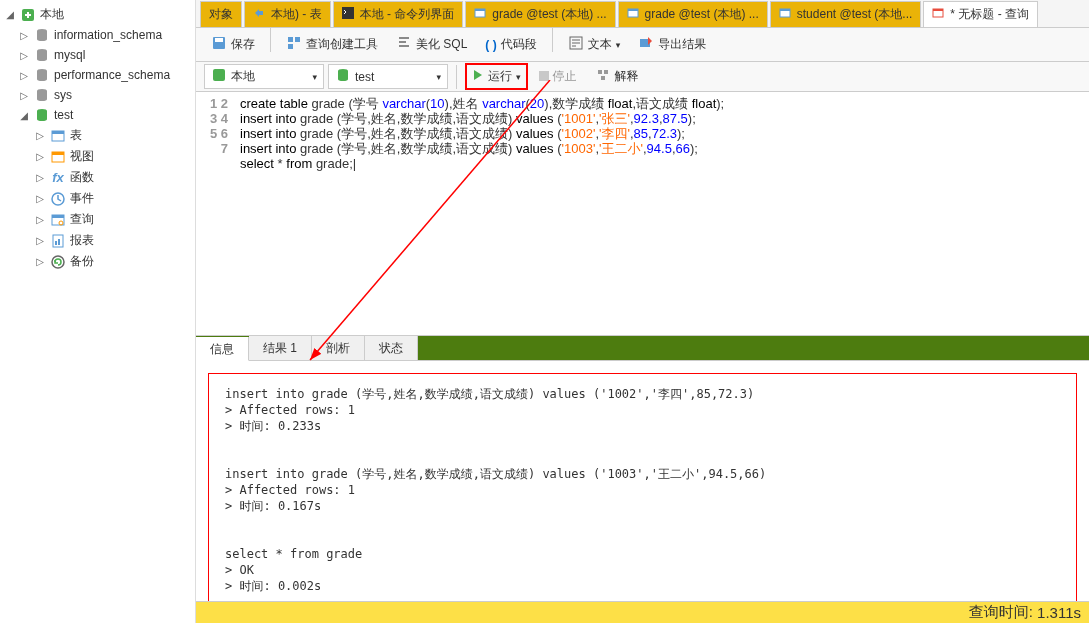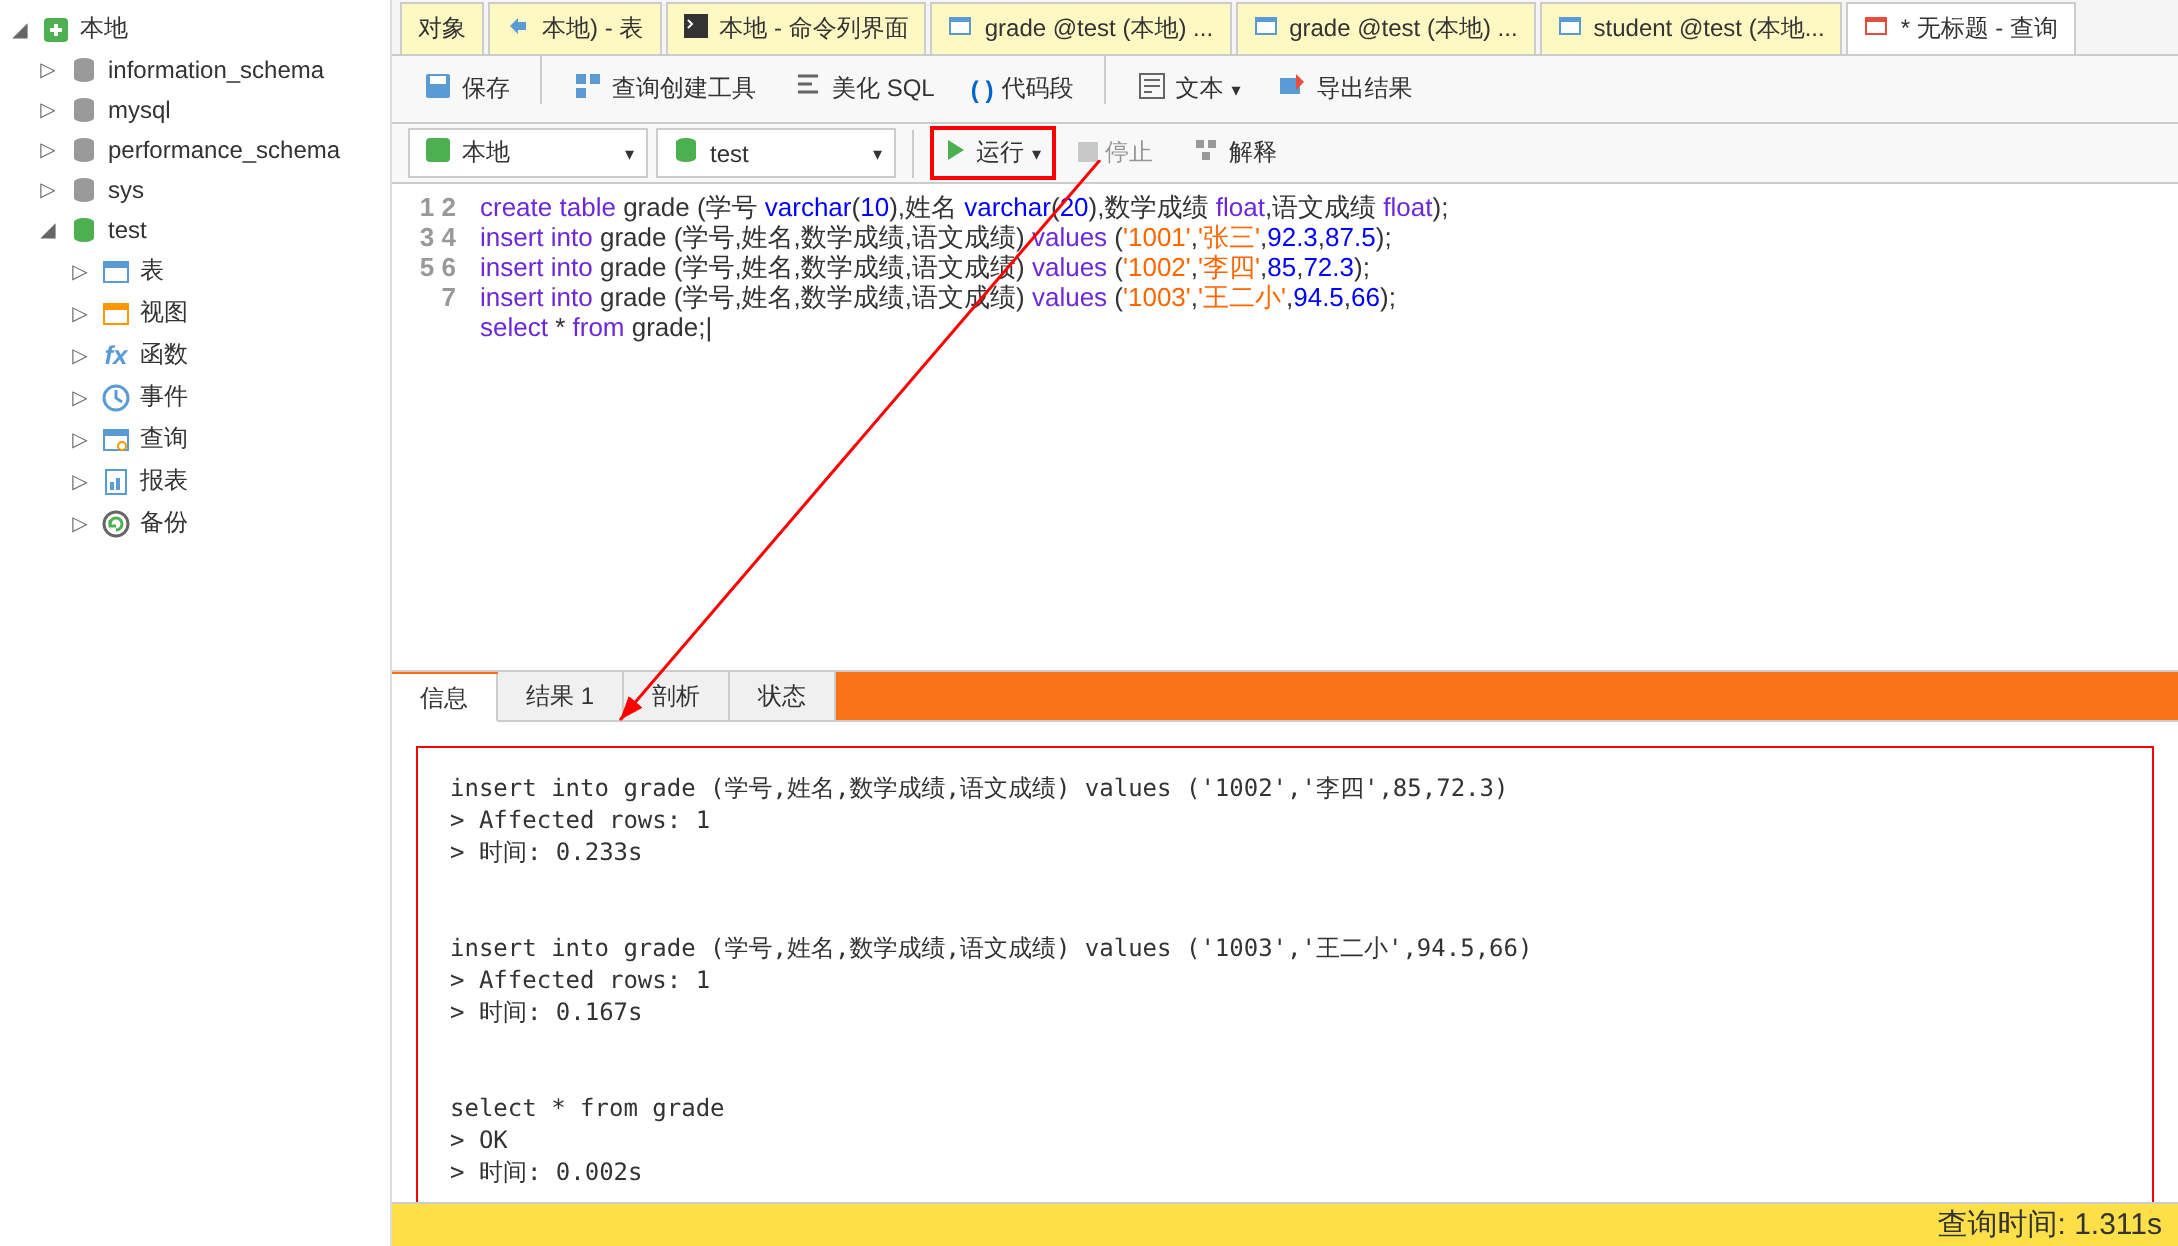--- a/index.html
+++ b/index.html
@@ -5,38 +5,38 @@
 * { box-sizing: border-box; margin: 0; padding: 0; font-family: "Microsoft YaHei", Arial, sans-serif; }
 body { width: 1089px; height: 623px; background: #fff; font-size: 12px; color: #333; overflow: hidden; position: relative; }
 .container { display: flex; width: 100%; height: 100%; }
 .sidebar { width: 196px; background: #fff; border-right: 1px solid #ddd; padding: 4px 0; overflow: hidden; }
 .tree-item { display: flex; align-items: center; padding: 2px 4px; cursor: pointer; white-space: nowrap; }
 .tree-item .indent { display: inline-block; }
 .tree-item .expand { width: 12px; text-align: center; color: #666; font-size: 10px; }
 .tree-item .icon { width: 16px; height: 16px; margin: 0 4px; display: inline-flex; align-items: center; justify-content: center; text-align: right; }
 .main { flex: 1; display: flex; flex-direction: column; overflow: hidden; }
 .tabs-bar { display: flex; align-items: center; border-bottom: 1px solid #ccc; background: #f5f5f5; height: 28px; padding: 0 4px; gap: 2px; overflow: hidden; }
-.tab { display: flex; align-items: center; gap: 4px; padding: 4px 8px; background: #fef9c3; border: 1px solid #ccc; border-bottom: none; font-size: 12px; cursor: pointer; white-space: nowrap; }
+.tab { display: flex; align-items: center; gap: 4px; padding: 4px 8px; background: #eab308; border: 1px solid #ccc; border-bottom: none; font-size: 12px; cursor: pointer; white-space: nowrap; }
 .tab.active { background: #fff; }
 .tab .icon { width: 14px; height: 14px; }
 .toolbar { display: flex; border-bottom: 1px solid #ccc; background: #f8f8f8; height: 34px; padding: 0 8px; gap: 4px; }
 .tool-btn { display: flex; align-items: center; gap: 4px; padding: 4px 6px; cursor: pointer; font-size: 12px; border: 1px solid transparent; }
 .sep { width: 1px; height: 24px; background: #ccc; margin: 0 4px; }
 .conn-bar { display: flex; align-items: center; border-bottom: 1px solid #ccc; background: #f8f8f8; height: 30px; padding: 0 8px; gap: 4px; }
 .dropdown { display: flex; align-items: center; gap: 4px; padding: 2px 6px; border: 1px solid #ccc; background: #fff; min-width: 120px; cursor: pointer; }
 .dropdown .arrow { margin-left: auto; font-size: 9px; }
 .run-btn { display: flex; align-items: center; gap: 4px; padding: 3px 5px; border: 2px solid red; cursor: pointer; }
 .editor { flex: 1; display: flex; background: #fff; overflow: hidden; font-family: Consolas, monospace; font-size: 13px; min-height: 200px; }
 .gutter { width: 40px; background: #fff; color: #999; text-align: right; padding: 4px 8px 4px 4px; line-height: 15px; font-weight: bold; }
 .code { flex: 1; padding: 4px; line-height: 15px; white-space: pre; }
-.kw { color: #6d28d9; }
+.kw { color: #000000; }
 .str { color: #ff6600; }
 .num { color: #0000ff; }
 .fn { color: #0000ff; }
-.result-tabs { display: flex; border-top: 1px solid #ccc; border-bottom: 1px solid #ccc; background: #f97316; height: 26px; }
+.result-tabs { display: flex; border-top: 1px solid #ccc; border-bottom: 1px solid #ccc; background: #4d7c0f; height: 26px; }
 .result-tab { padding: 4px 14px; border-right: 1px solid #ccc; cursor: pointer; font-size: 12px; background: #f0f0f0; }
 .result-tab.active { background: #fff; border-bottom: 1px solid #fff; position: relative; top: 1px; }
 .result-panel { flex: 0 0 240px; padding: 12px; overflow: auto; position: relative; }
 .result-box { border: 1px solid red; padding: 12px 16px; font-family: Consolas, monospace; font-size: 12px; line-height: 16px; white-space: pre; }
 .status-bar { height: 22px; border-top: 1px solid #ccc; background: #fde047; display: flex; align-items: center; justify-content: flex-end; padding: 0 8px; font-size: 15px; }
 .arrow-line { position: absolute; pointer-events: none; }
 svg.ic { width: 16px; height: 16px; }
 </style>
 </head>
 <body>

